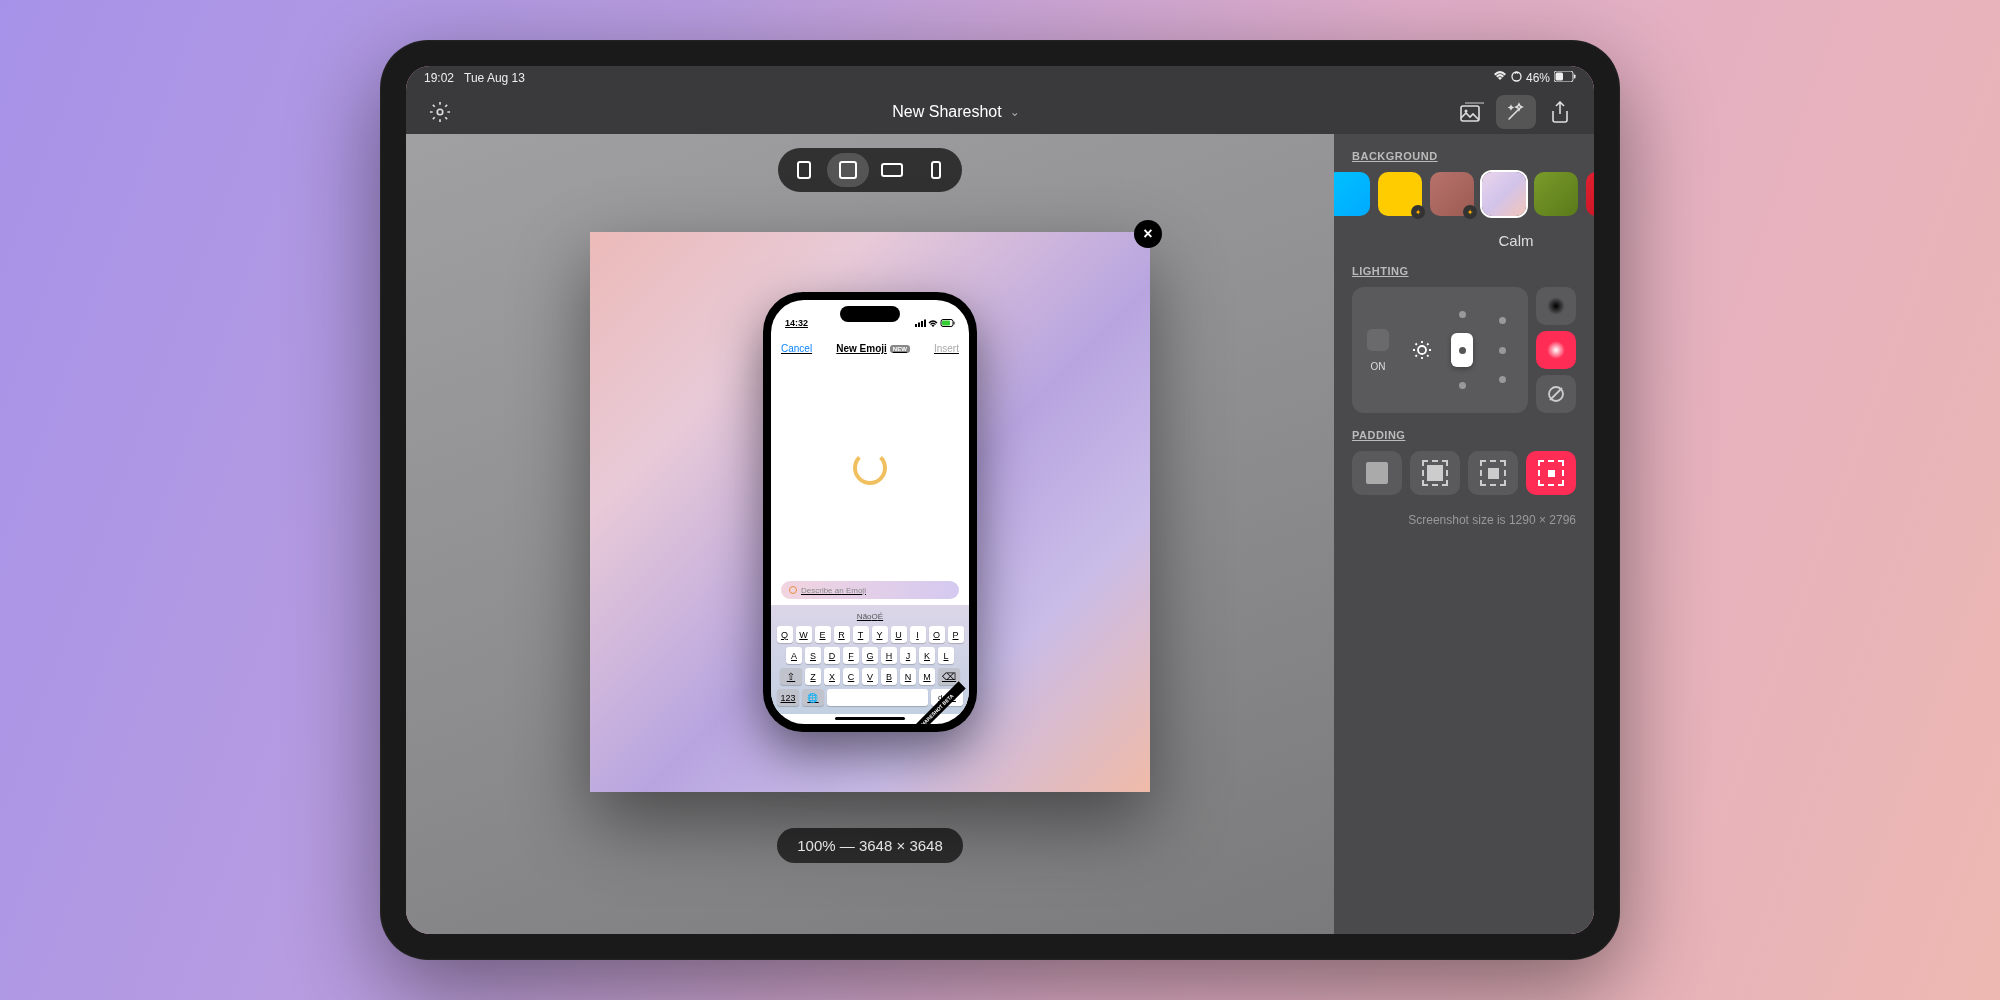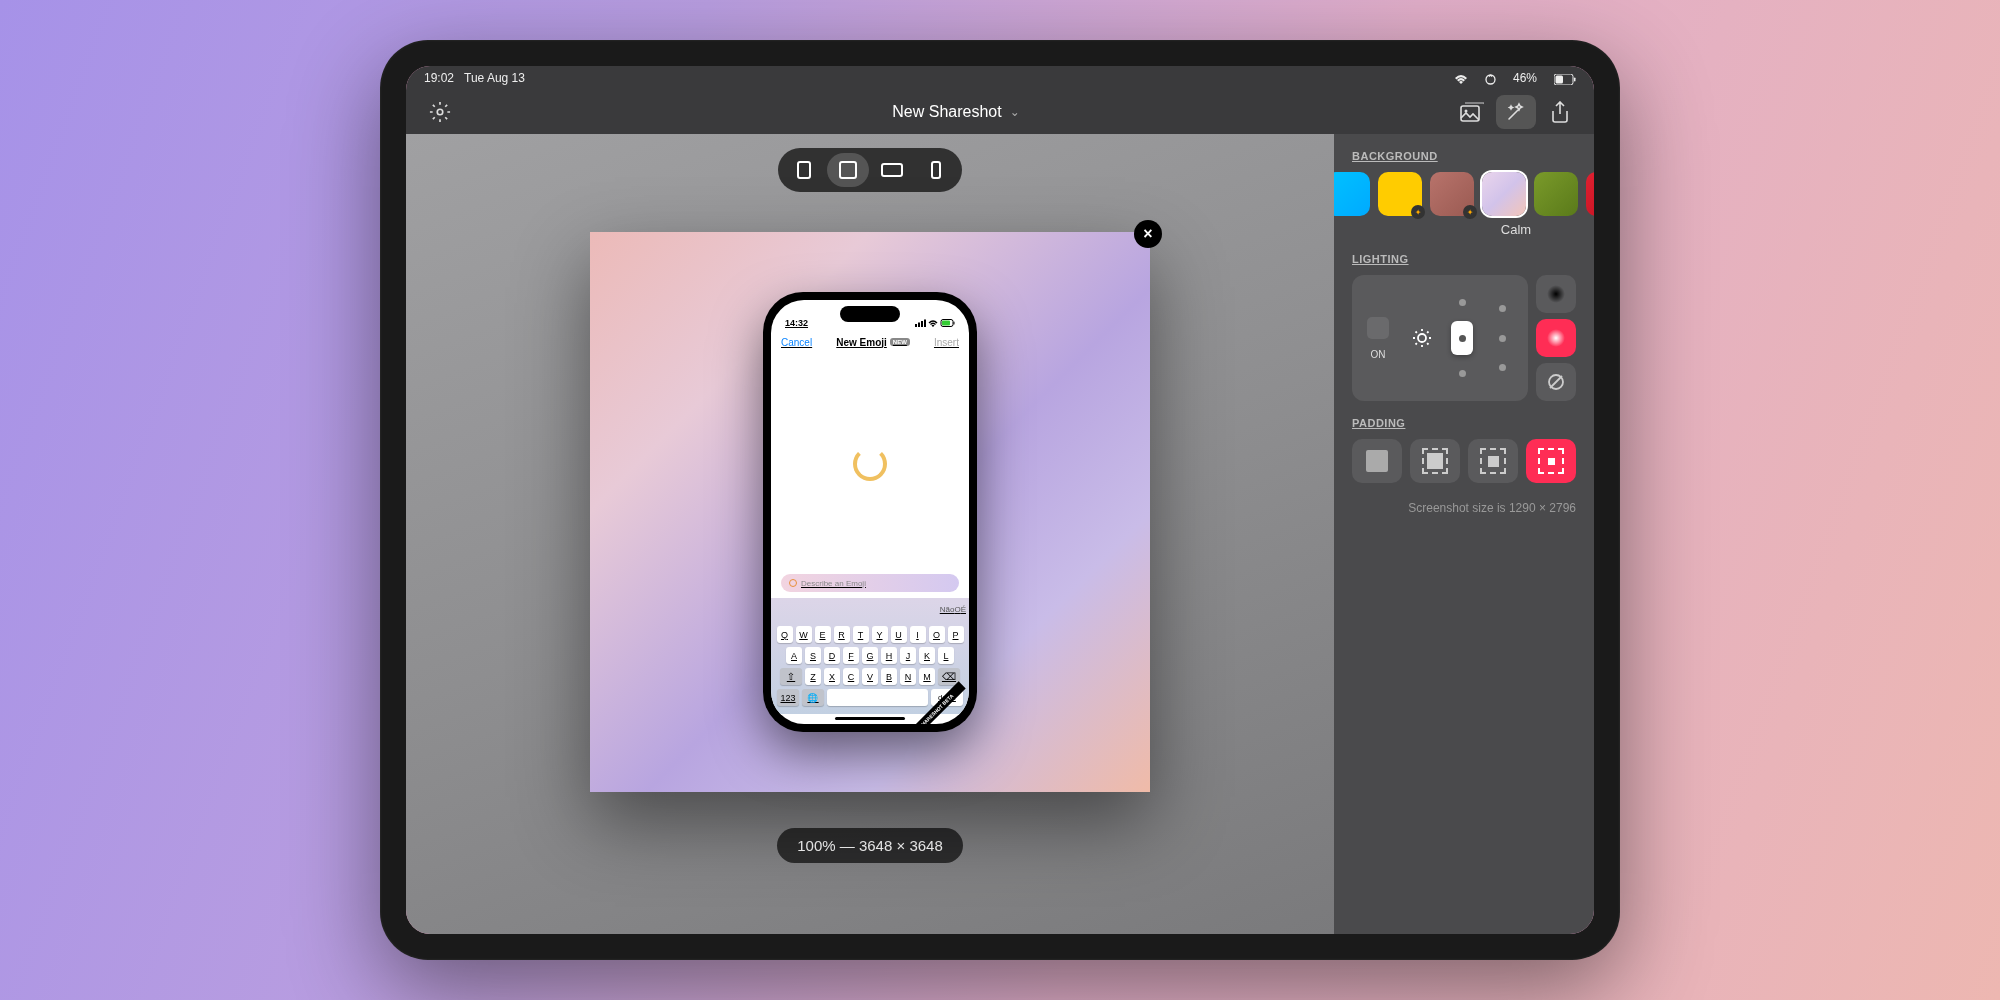--- a/index.html
+++ b/index.html
@@ -1,68 +1,68 @@
 <!DOCTYPE html>
 <html><head>
 <meta charset="utf-8">
 <style>
 * { margin: 0; padding: 0; box-sizing: border-box; font-family: -apple-system, Helvetica, Arial, sans-serif; }
 body { width: 2000px; height: 1000px; background: linear-gradient(110deg, #a692e8 0%, #b89de0 30%, #e1aec9 60%, #edb7b1 100%); display: flex; align-items: center; justify-content: center; }
 .ipad-body { width: 1240px; height: 920px; background: #1a1a1a; border-radius: 48px; padding: 26px; position: relative; box-shadow: 0 30px 90px rgba(0,0,0,0.45), inset 0 0 3px rgba(255,255,255,0.1); }
 .ipad-screen { width: 100%; height: 100%; background: #f9a8d4; border-radius: 24px; overflow: hidden; display: flex; flex-direction: column; position: relative; }
 .status-bar { height: 24px; display: flex; align-items: center; justify-content: space-between; padding: 0 18px; font-size: 12px; color: #eee; background: #3a3a3c; }
 .status-left { display: flex; gap: 10px; }
-.status-right { display: flex; gap: 17px; align-items: flex-end; }
+.status-right { display: flex; gap: 4px; align-items: flex-start; }
 .app-header { height: 44px; background: #3a3a3c; display: flex; align-items: center; justify-content: space-between; padding: 0 14px; }
 .hdr-left, .hdr-right { display: flex; gap: 4px; align-items: center; }
 .hdr-btn { width: 40px; height: 34px; display: flex; align-items: center; justify-content: center; border-radius: 8px; color: #ddd; }
 .hdr-btn.active { background: #555; }
 .hdr-title { display: flex; align-items: center; gap: 8px; color: #fff; font-size: 16px; font-weight: 500; }
 .chev { color: #aaa; font-size: 12px; }
 .app-body { flex: 1; display: flex; overflow: hidden; }
 .canvas-area { flex: 1; background: linear-gradient(160deg, #a0a0a2 0%, #8e8e90 50%, #7a7a7c 100%); display: flex; flex-direction: column; align-items: center; position: relative; }
 .aspect-seg { margin-top: 14px; background: rgba(30,30,30,0.85); border-radius: 22px; padding: 5px; display: flex; gap: 2px; }
 .seg-btn { width: 42px; height: 34px; border-radius: 18px; display: flex; align-items: center; justify-content: center; color: #fff; }
 .seg-btn.sel { background: #555; }
 .seg-rect { border: 2px solid #fff; border-radius: 3px; }
 .canvas-wrap { position: relative; margin-top: 40px; }
 .canvas-sq { width: 560px; height: 560px; background: linear-gradient(135deg, #ecbab8 0%, #e8cad7 25%, #b8a5e0 55%, #c9bce8 75%, #f0bba8 100%); box-shadow: 0 30px 70px rgba(0,0,0,0.45); position: relative; display: flex; align-items: center; justify-content: center; text-decoration: underline; }
 .close-btn { position: absolute; top: -12px; right: -12px; width: 28px; height: 28px; border-radius: 50%; background: #000; color: #fff; display: flex; align-items: center; justify-content: center; z-index: 5; font-size: 16px; font-weight: bold; }
 .phone-frame { width: 214px; height: 440px; background: #000; border-radius: 40px; padding: 8px; box-shadow: 0 20px 50px rgba(0,0,0,0.5); position: relative; }
 .phone-screen { width: 100%; height: 100%; background: #fff; border-radius: 33px; overflow: hidden; display: flex; flex-direction: column; position: relative; }
 .dyn-island { position: absolute; top: 6px; left: 50%; transform: translateX(-50%); width: 60px; height: 16px; background: #000; border-radius: 12px; z-index: 10; }
 .ph-status { height: 30px; display: flex; justify-content: space-between; align-items: flex-end; padding: 0 14px 2px; font-size: 9px; font-weight: 600; }
-.ph-nav { height: 24px; display: flex; justify-content: space-between; align-items: center; padding: 0 10px; font-size: 10px; }
+.ph-nav { height: 24px; display: flex; justify-content: space-between; align-items: flex-end; padding: 0 10px; font-size: 10px; }
 .ph-nav .l { color: #0a84ff; }
 .ph-nav .c { font-weight: 600; font-size: 10px; display: flex; align-items: center; gap: 3px;}
 .badge-new { font-size:6px; background:#888; color:#fff; padding:1px 3px; border-radius:3px; font-weight:600;}
 .ph-nav .r { color: #aaa; }
 .ph-content { flex: 1; display: flex; align-items: center; justify-content: center; }
 .spinner { width: 34px; height: 34px; border: 4px solid #f0c060; border-top-color: transparent; border-radius: 50%; }
 .ph-search { margin: 0 10px 6px; height: 18px; background: linear-gradient(90deg,#f2d4e0,#d4c9f0); border-radius: 11px; display: flex; align-items: center; padding: 0 8px; font-size: 8px; color: #888; gap:4px;}
 .ph-search .ico{ width:8px;height:8px;border:1.5px solid #e8903a;border-radius:50%;}
 .ph-kbd { background: linear-gradient(180deg, #dcd5e8, #c2d0e2); padding: 4px 3px 6px; }
-.kb-sug { display: flex; justify-content: flex-end; font-size: 8px; color: #555; padding: 3px 0 12px;}
+.kb-sug { display: flex; justify-content: center; font-size: 8px; color: #555; padding: 3px 0 5px;}
 .kb-row { display: flex; gap: 3px; justify-content: center; margin-bottom: 4px; }
 .kb-key { background: #fff; border-radius: 3px; height: 17px; min-width: 16px; display: flex; align-items: center; justify-content: center; font-size: 9px; box-shadow: 0 1px 1px rgba(0,0,0,0.2); color:#000;}
 .kb-key.wide { min-width: 22px; background:#c0c3cb;}
 .kb-key.sp { flex: 1; }
 .kb-key.dn { min-width:32px; font-size:8px;}
 .kb-key.sh { background:#c0c3cb; min-width:22px; font-size:10px;}
 .kb-brow { display:flex; gap:3px; padding: 0 3px 2px;}
 .home-ind{ width:70px; height:3px; background:#000; border-radius:3px; margin:3px auto 4px;}
 .beta-tag{ position:absolute; bottom:8px; right:-4px; transform:rotate(-45deg); background:#000; color:#fff; font-size:5px; padding:2px 14px; font-weight:600; text-align:center; line-height:6px;}
 .zoom-info { margin-top: 36px; background: rgba(30,30,30,0.85); color: #fff; padding: 9px 20px; border-radius: 20px; font-size: 15px; font-weight: 500; }
 .sidebar { width: 260px; background: #4a4a4c; padding: 0 18px 18px; display: flex; flex-direction: column; overflow:hidden;}
 .sb-section { margin-top: 16px; }
 .sb-label { font-size: 11px; color: #bbb; font-weight: 600; letter-spacing: 0.5px; text-decoration: underline; }
 .sw-row { display: flex; gap: 8px; margin-top: 10px; margin-left:-26px; }
 .swatch { width: 44px; height: 44px; border-radius: 10px; position: relative; flex-shrink:0; }
 .swatch.sel { box-shadow: 0 0 0 2px #fff; }
-.sw-caption { text-align: center; font-size: 13px; color: #ddd; margin-top: 6px; margin-left:-26px; width:260px; padding-left:120px;}
+.sw-caption { text-align: center; font-size: 15px; color: #ddd; margin-top: 16px; margin-left:-26px; width:260px; padding-left:120px;}
 .preset-dot { position: absolute; bottom: -3px; right: -3px; width: 14px; height: 14px; border-radius: 50%; background: #333; display: flex; align-items: center; justify-content: center; font-size: 8px; color:#fa0;}
 .lighting-panel { display: flex; gap: 8px; margin-top: 10px; }
 .light-main { flex: 1; background: #5a5a5c; border-radius: 12px; padding: 10px; display: flex; gap: 12px; align-items: center; }
 .light-toggle { width: 32px; text-align: center; font-size: 10px; color: #ddd; display:flex; flex-direction:column; gap:10px; align-items:center;}
 .tog-box{ width:22px; height:22px; background:#6a6a6c; border-radius:5px;}
 .light-grid { flex: 1; display: grid; grid-template-columns: repeat(3, 1fr); grid-template-rows: repeat(3, 1fr); gap: 8px; align-items: center; justify-items: center; height:92px;}
 .light-grid .sun { grid-column: 1; grid-row: 2; font-size: 20px; color: #fff; }
 .ldot { width: 7px; height: 7px; background: #999; border-radius: 50%; }
 .lsel { width: 22px; height: 34px; background: #fff; border-radius: 6px; box-shadow: 0 2px 5px rgba(0,0,0,0.3); display:flex;align-items:center;justify-content:center;}
 .lsel .ldot{background:#555;}

